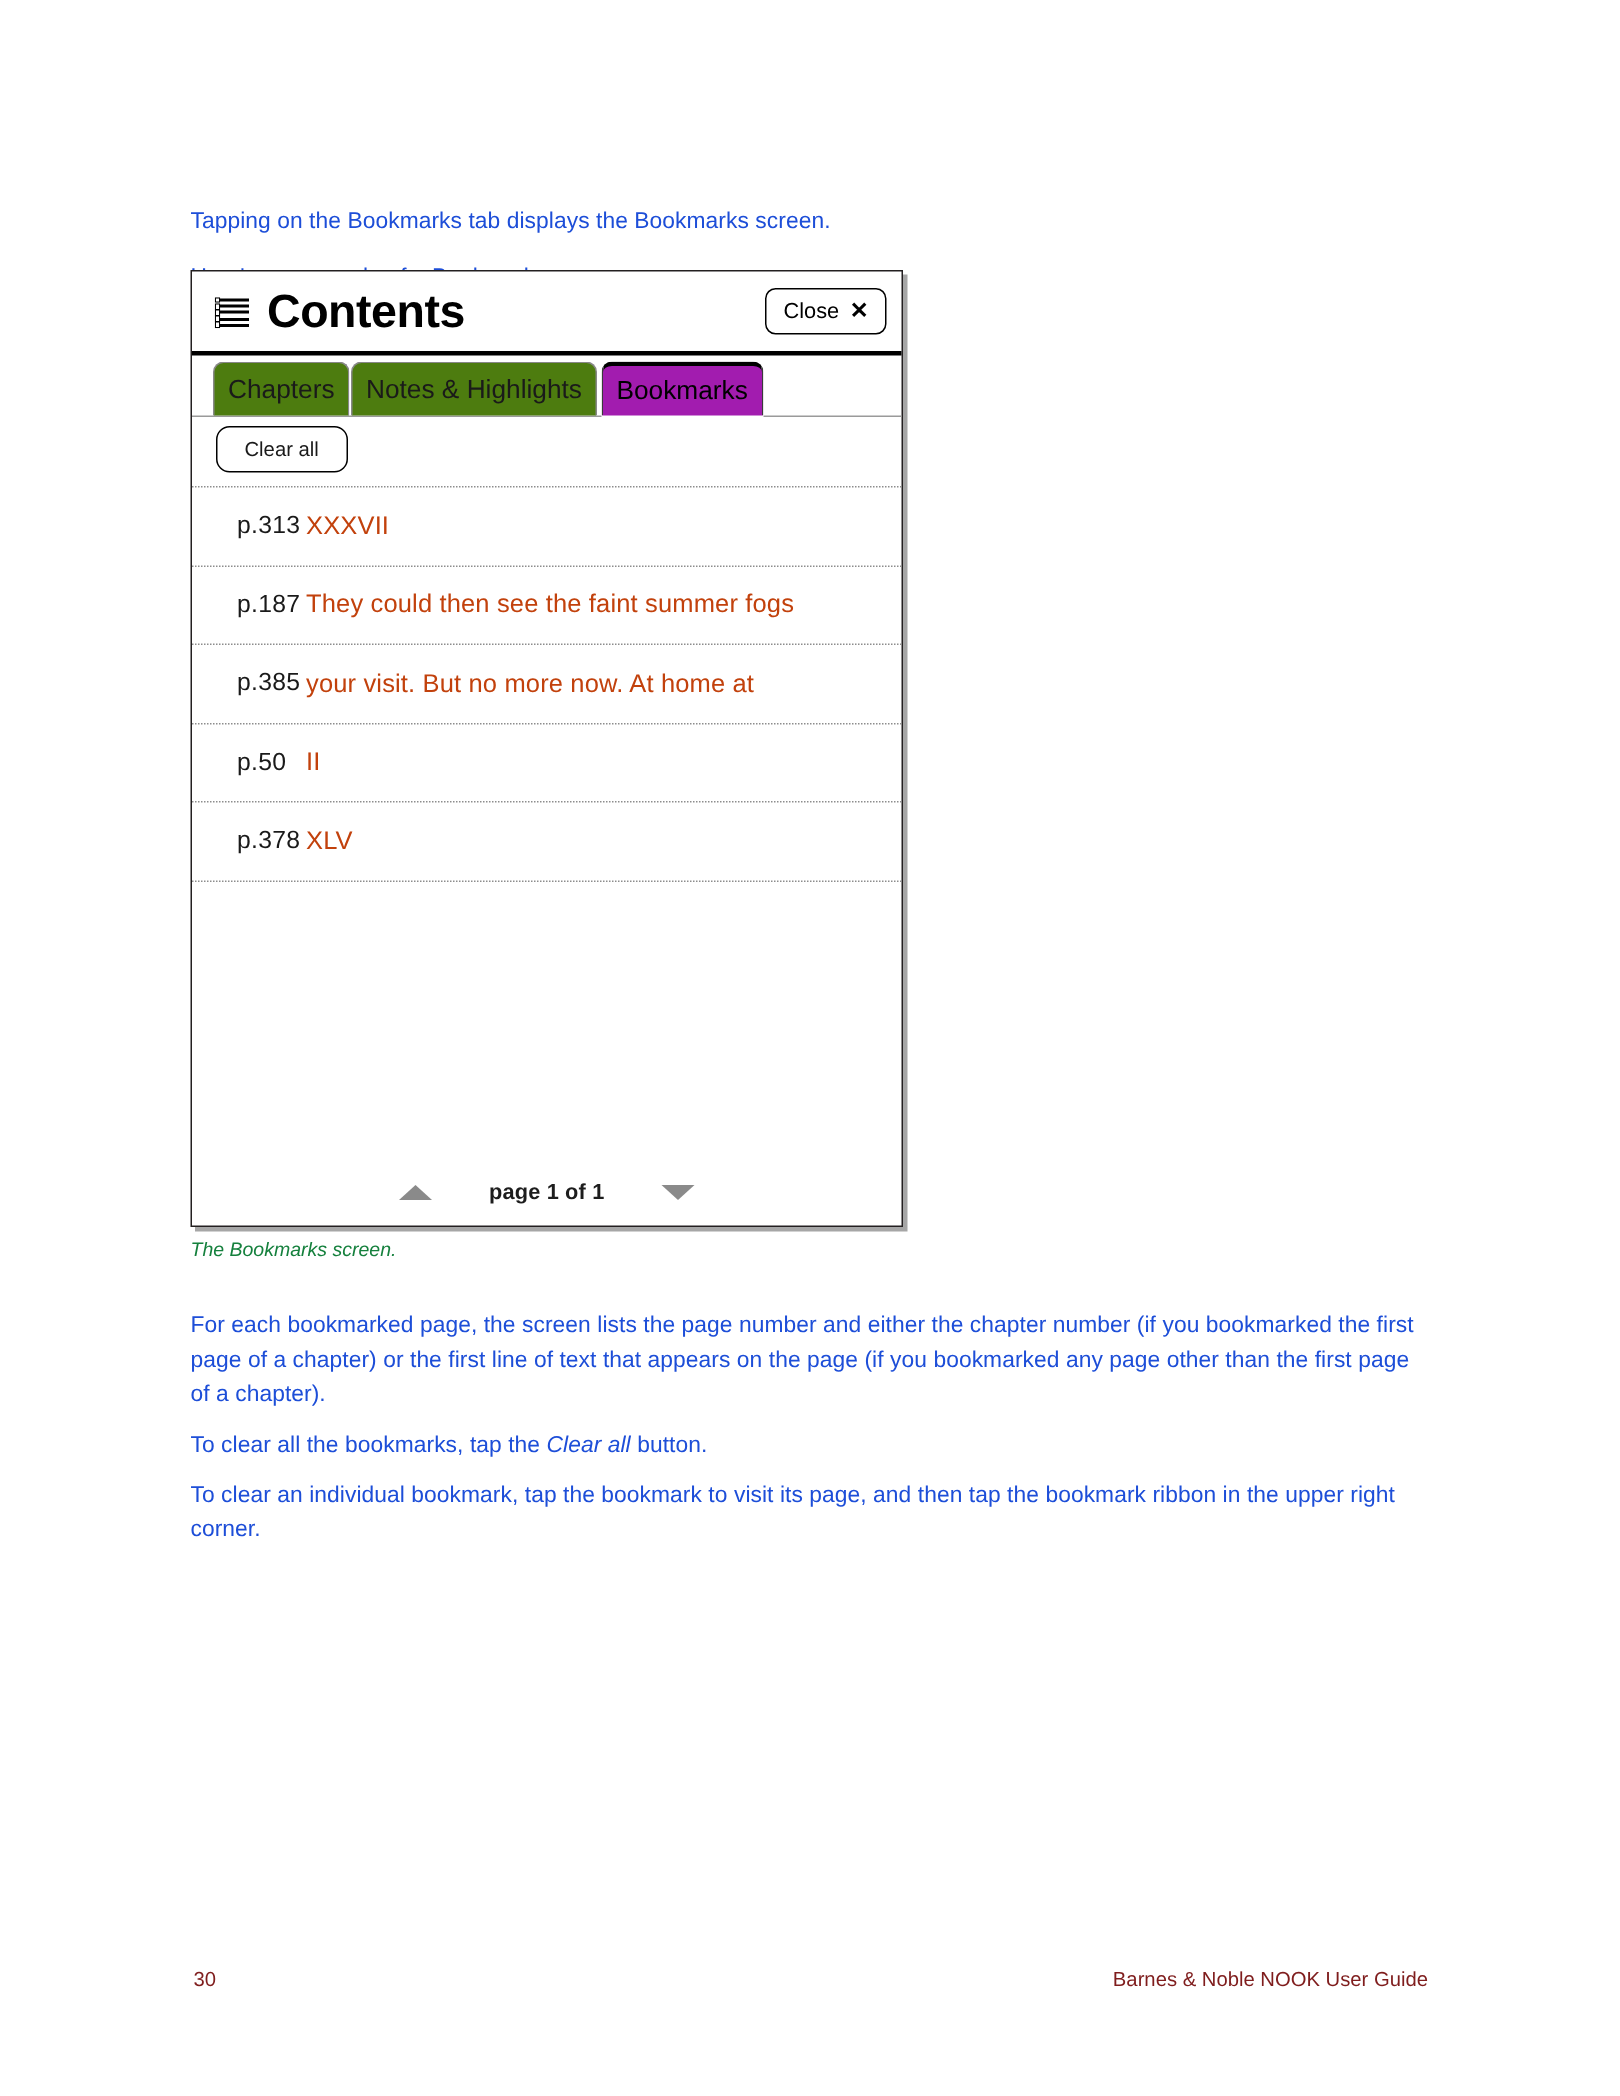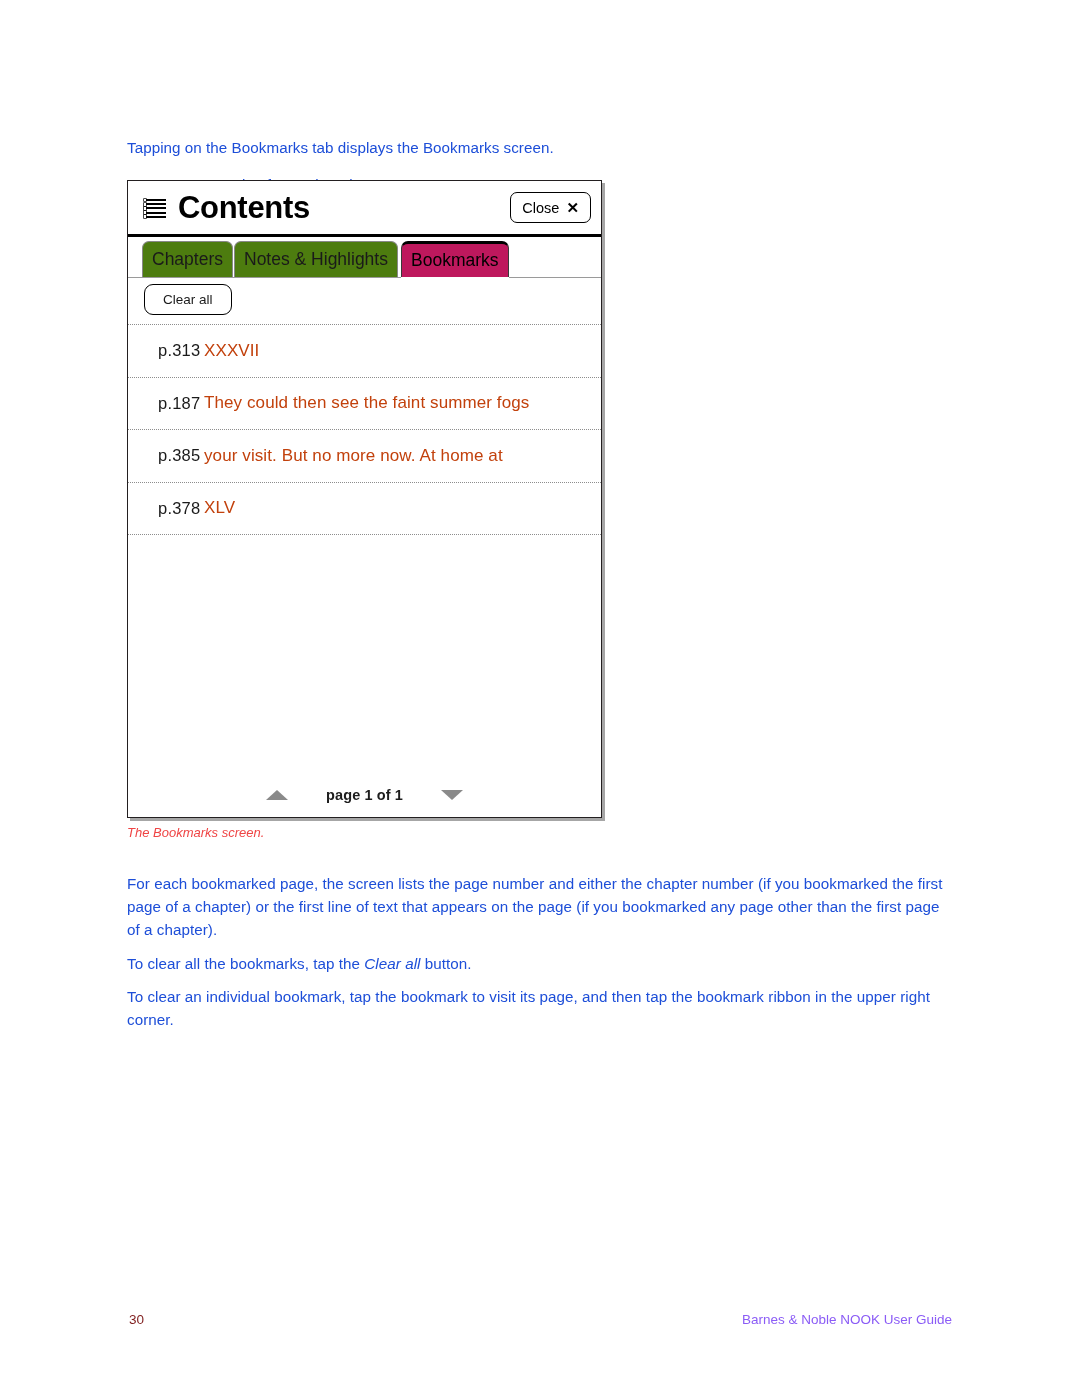--- a/index.html
+++ b/index.html
@@ -147,21 +147,21 @@
     box-sizing: border-box;
     white-space: nowrap;
   }
   .tab.active {
     border: 1.5px solid #3a3a3a;
     border-top: 3.5px solid #000;
     border-bottom: none;
     z-index: 3;
     font-weight: normal;
     color: #000;
-    background: #be185d;
+    background: #a21caf;
     box-shadow: 0 2px 0 0 #fff;
   }
   .tab-1 { left: 14px; }
   .tab-2 { left: 106px; }
   .tab-3 { left: 273px; }
 
   
   .clear-zone {
     position: relative;
     height: 46px;
@@ -239,37 +239,37 @@
   .tri-up { border-bottom: 10px solid #8a8a8a; }
   .tri-down { border-top: 10px solid #8a8a8a; }
 
   
   .caption {
     position: absolute;
     left: 127px;
     top: 825px;
     font-size: 13px;
     font-style: italic;
-    color: #ef4444;
+    color: #15803d;
   }
 
   
   .footer-num {
     position: absolute;
     left: 129px;
     top: 1312px;
     font-size: 13.5px;
     color: #7f1d1d;
   }
   .footer-title {
     position: absolute;
     right: 128px;
     top: 1312px;
     font-size: 13.5px;
-    color: #8b5cf6;
+    color: #7f1d1d;
   }
 </style>
 </head>
 <body>
 
 <div class="page">
 
   <p class="body-text p-intro1">Tapping on the Bookmarks tab displays the Bookmarks screen.</p>
   <p class="body-text p-intro2">Here's an example of a Bookmarks screen.</p>
 
@@ -315,20 +315,24 @@
       </div>
       <div class="bm-row">
         <span class="bm-page">p.187</span>
         <span class="bm-label">They could then see the faint summer fogs</span>
       </div>
       <div class="bm-row">
         <span class="bm-page">p.385</span>
         <span class="bm-label">your visit. But no more now. At home at</span>
       </div>
       <div class="bm-row">
+        <span class="bm-page">p.50</span>
+        <span class="bm-label">II</span>
+      </div>
+      <div class="bm-row">
         <span class="bm-page">p.378</span>
         <span class="bm-label">XLV</span>
       </div>
       <div class="bm-empty"></div>
     </div>
 
     <div class="pager">
       <span class="tri tri-up"></span>
       <span class="pager-label">page 1 of 1</span>
       <span class="tri tri-down"></span>

